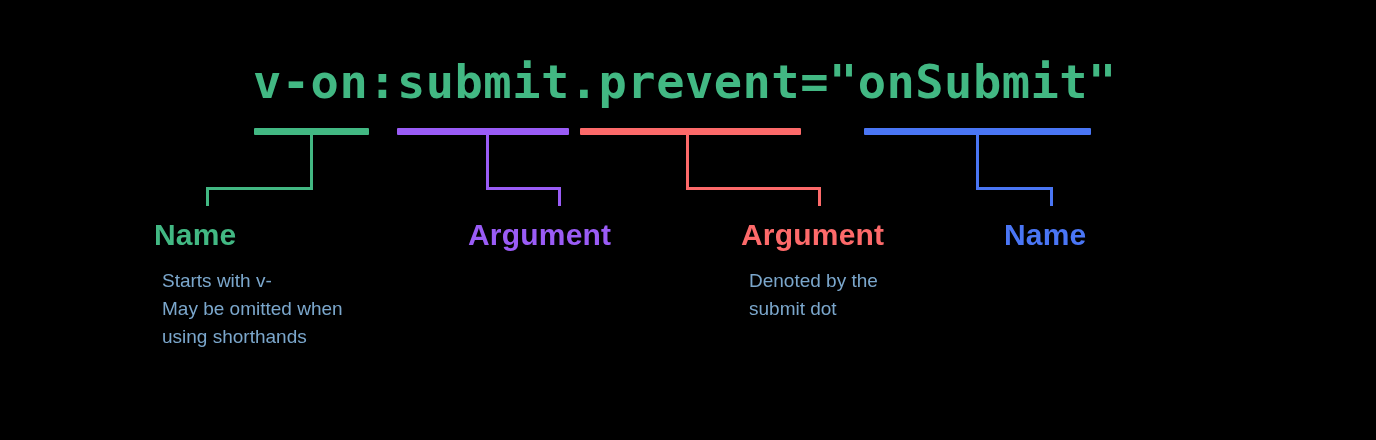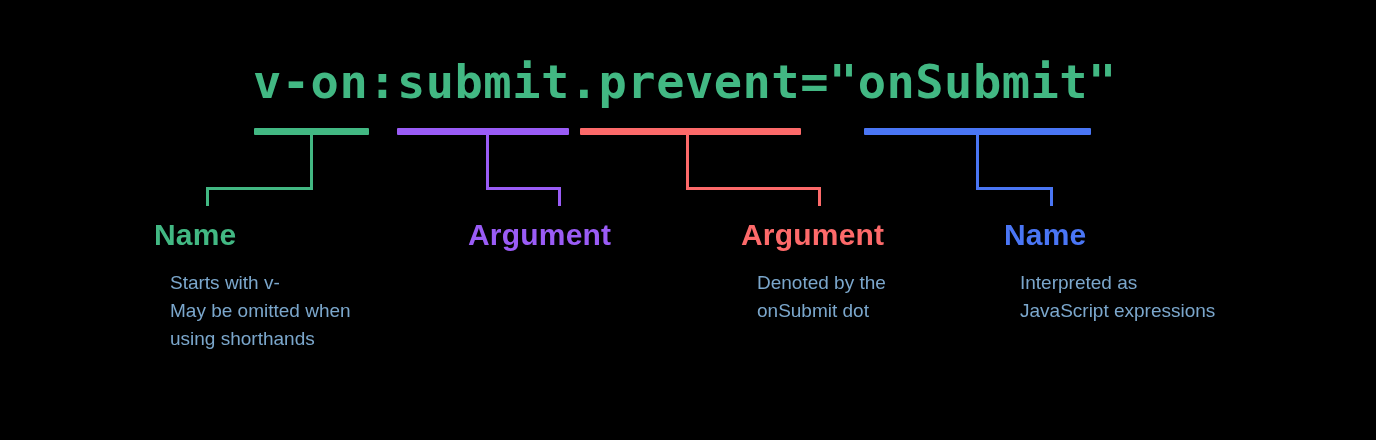--- a/index.html
+++ b/index.html
@@ -74,21 +74,21 @@
   #col-name .col-title      { color: #42b883; }
   #col-argument .col-title  { color: #9a5cf6; }
   #col-modifiers .col-title { color: #fd6a6a; }
   #col-value .col-title     { color: #4a76f5; }
 
   .col-desc {
     font-size: 19px;
     line-height: 1.48;
     color: #7ba7cc;
     white-space: pre-line;
-    margin: 16px;
+    margin: 8px;
   }
 </style>
 </head>
 <body>
 
 <div id="stage">
 
   <div id="code-line">v-on:submit.prevent="onSubmit"</div>
 
   <div class="bar" id="bar-name"></div>
@@ -114,22 +114,20 @@
 using shorthands</div>
   </div>
 
   <div class="col" id="col-argument">
     <div class="col-title">Argument</div>
   </div>
 
   <div class="col" id="col-modifiers">
     <div class="col-title">Argument</div>
     <div class="col-desc">Denoted by the
-onSubmit dot</div>
+submit dot</div>
   </div>
 
   <div class="col" id="col-value">
     <div class="col-title">Name</div>
-    <div class="col-desc">Interpreted as
-JavaScript expressions</div>
   </div>
 
 </div>
 
 </body></html>

